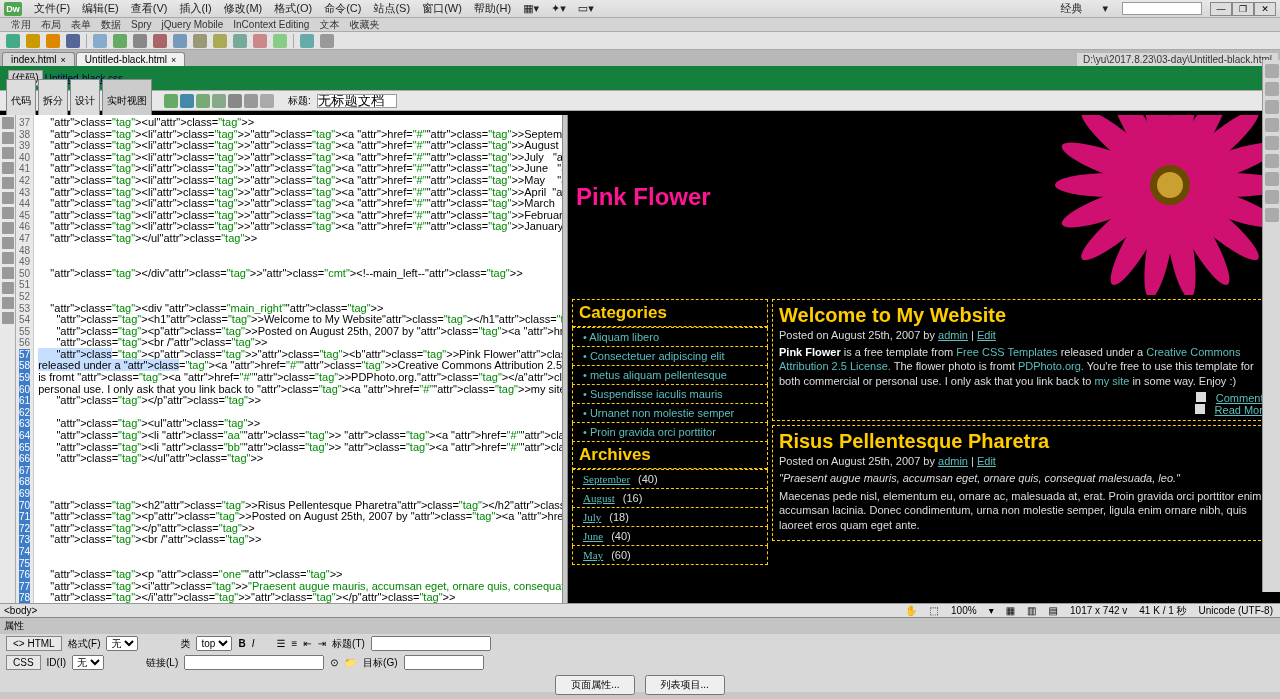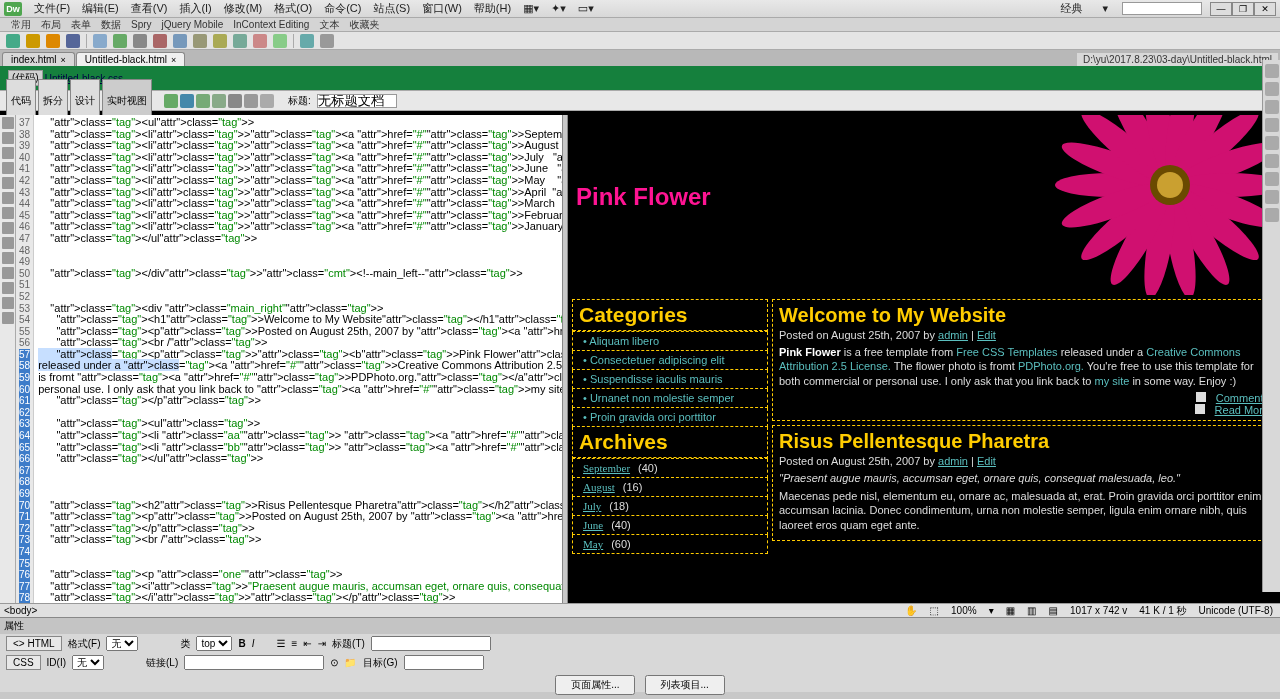--- a/index.html
+++ b/index.html
@@ -62,21 +62,21 @@
 .splitter { width: 6px; background: #c8c8c8; border-left: 1px solid #888; border-right: 1px solid #888; cursor: col-resize; }
 
 
 .preview { flex: 1; background: #000; overflow: hidden; position: relative; font-family: Georgia, serif; }
 .flower { position: absolute; right: 0; top: 0; width: 260px; height: 180px; }
 .ptitle { color: #ff1493; font-size: 24px; font-weight: bold; position: absolute; left: 8px; top: 68px; }
 .cols { position: absolute; top: 184px; left: 4px; right: 4px; display: flex; gap: 4px; }
 .sidebar { width: 196px; }
 .content { flex: 1; }
 .box, .arow, .crow, .art { border: 1px dashed #ffcc00; }
-.box h3 { color: #ffcc00; font-size: 21px; padding: 3px 6px; border-bottom: 1px dashed #ffcc00; }
+.box h3 { color: #ffcc00; font-size: 17px; padding: 3px 6px; border-bottom: 1px dashed #ffcc00; }
 .crow { padding: 3px 10px; color: #5bbfbf; font-size: 11px; border-top: none; }
 .crow::before { content: "• "; }
 .arow { padding: 3px 10px; font-size: 11px; border-top: none; display: flex; gap: 8px; }
 .arow a { color: #5bbfbf; text-decoration: underline; font-family: Liberation Serif, serif; }
 .arow span { color: #ddd; }
 .art { padding: 4px 6px; margin-bottom: 4px; }
 .art h2 { color: #ffcc00; font-size: 20px; }
 .art .meta { color: #ddd; font-size: 11px; margin: 2px 0; }
 .art .meta a { color: #5bbfbf; text-decoration: underline; }
 .art p { color: #ddd; font-size: 11px; margin: 4px 0; line-height: 1.3; }
@@ -339,20 +339,21 @@
     </svg>
     <div class="ptitle">Pink Flower</div>
     <div class="cols">
       <div class="sidebar">
         <div class="box">
           <h3>Categories</h3>
         </div>
         <div id="cats">
             <div class="crow">Aliquam libero</div>
             <div class="crow">Consectetuer adipiscing elit</div>
+            <div class="crow">metus aliquam pellentesque</div>
             <div class="crow">Suspendisse iaculis mauris</div>
             <div class="crow">Urnanet non molestie semper</div>
             <div class="crow">Proin gravida orci porttitor</div>
           </div>
         <div class="box" style="border-top:none">
           <h3>Archives</h3>
         </div>
         <div id="arch">
             <div class="arow">
               <a>September</a>

